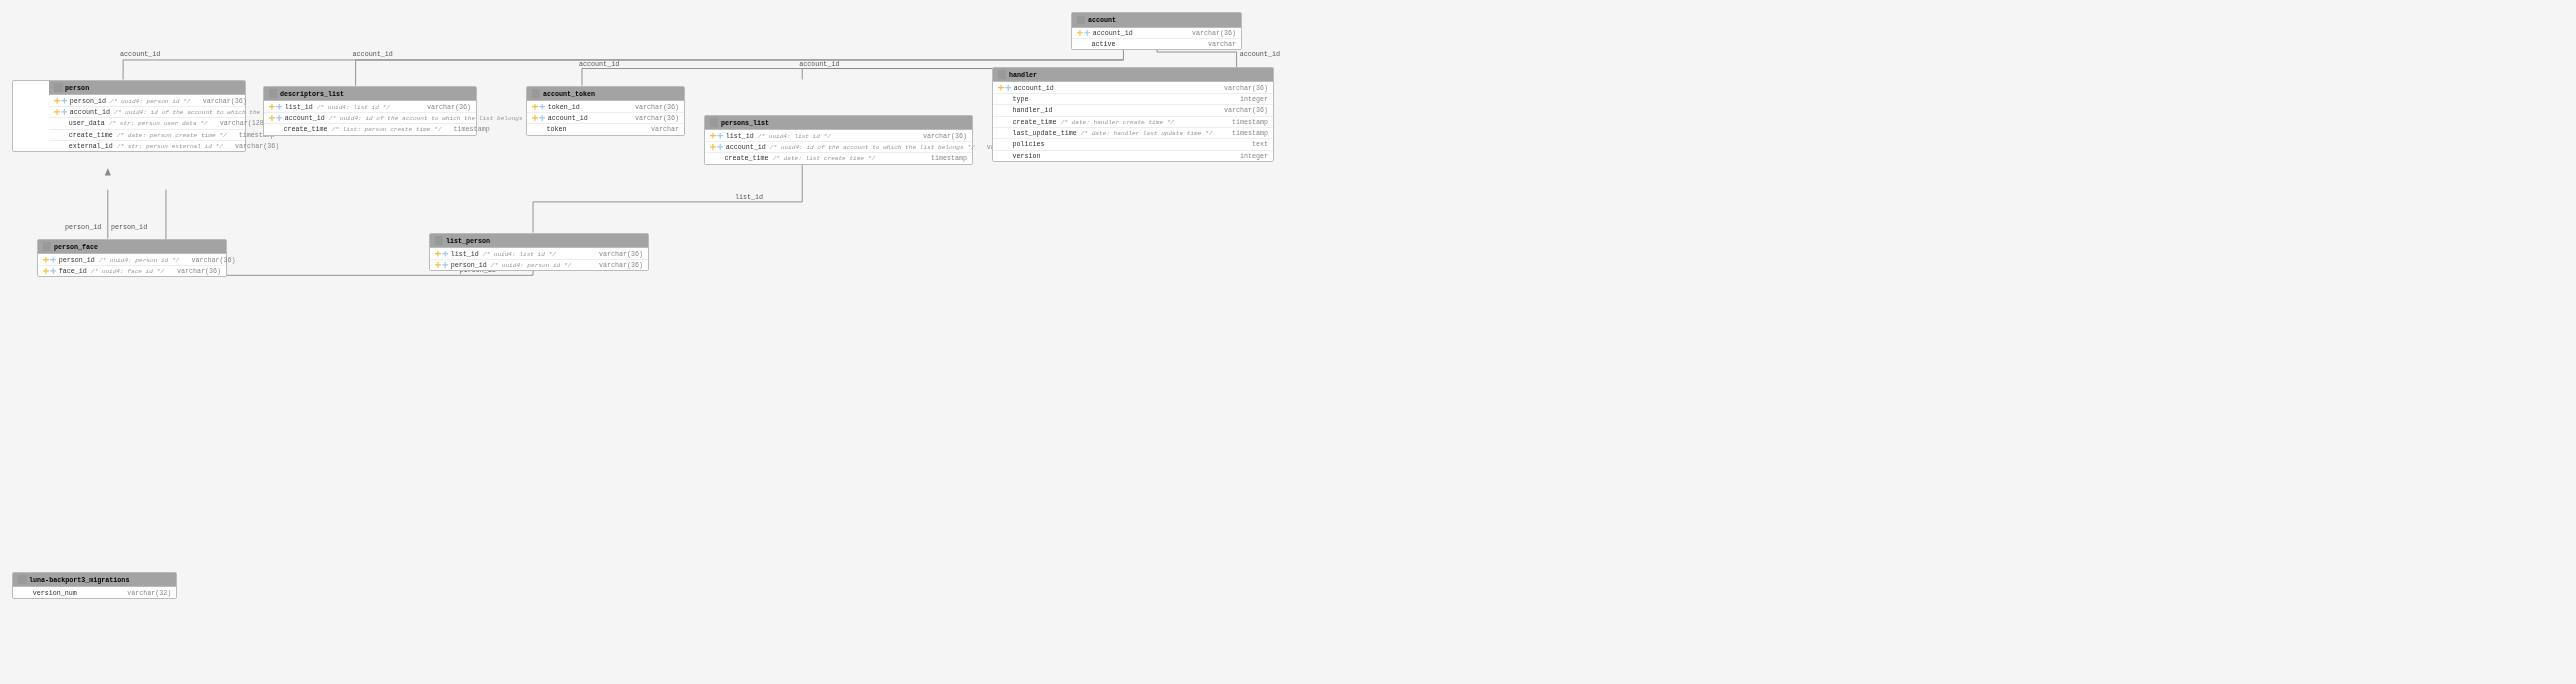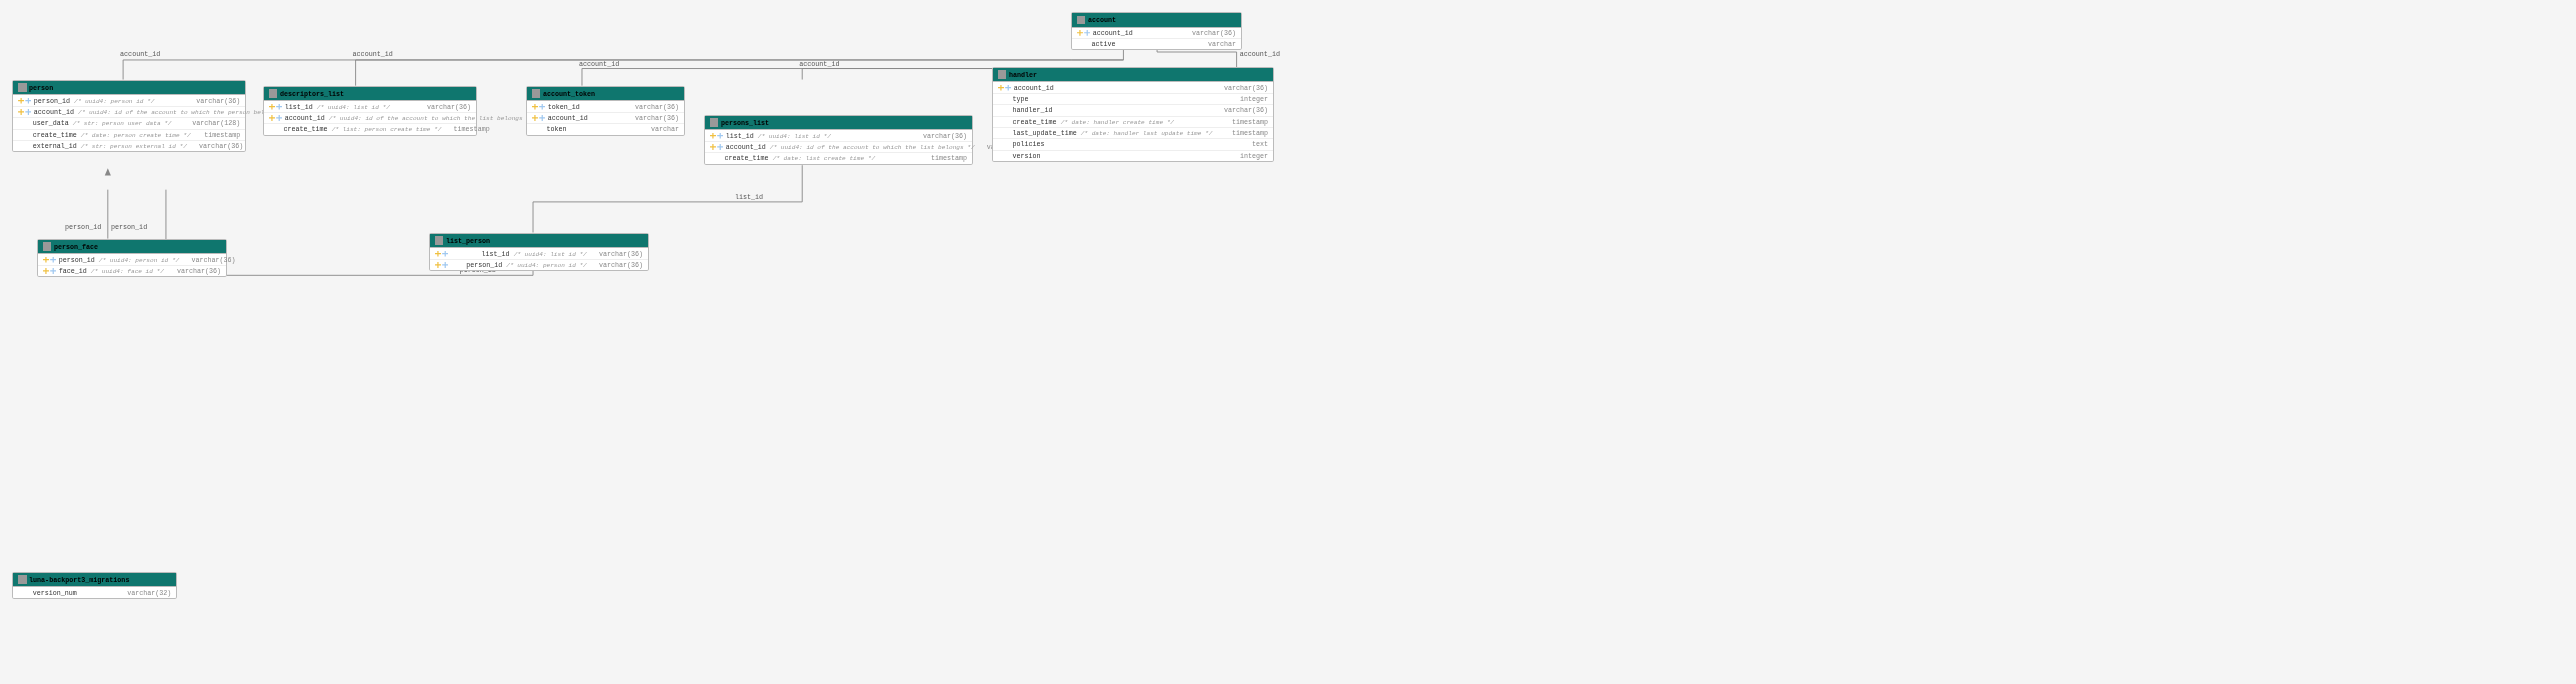--- a/index.html
+++ b/index.html
@@ -19,21 +19,21 @@
       background: #f5f5f5;
     }
     .table-box {
       position: absolute;
       background: #fff;
       border: 0.6px solid #bbb;
       border-radius: 1.8px;
       min-width: 98px;
     }
     .table-header {
-      background: #0f766e;
+      background: #a3a3a3;
       border-bottom: 0.6px solid #bbb;
       padding: 2.4px 4.9px;
       font-weight: bold;
       font-size: 6.7px;
       display: flex;
       align-items: center;
       gap: 2.4px;
       white-space: nowrap;
     }
     .table-row {
@@ -157,21 +157,21 @@
       <span class="col-name">account_id</span>
       <span class="col-type">varchar(36)</span>
     </div>
     <div class="table-row">
       <span class="col-icon" style="width:12.2px;"></span>
       <span class="col-name">active</span>
       <span class="col-type">varchar</span>
     </div>
   </div>
 
-  <div class="table-box" style="left:12.2px; top:80px; width:234px;">
+  <div class="table-box" style="left:12.2px; top:80px; width:234px;padding-left:36px;">
     <div class="table-header">
       <span style="display:inline-block;width:8.6px;height:8.6px;background:#999;flex-shrink:0;"></span>
       <span>person</span>
     </div>
     <div class="table-row">
       <span class="col-icon">
           <span class="key-icon"></span>
           <span class="fk-icon"></span>
         </span>
       <span class="col-name">person_id <span class="col-comment">/* uuid4: person id */</span></span>
@@ -347,21 +347,21 @@
     <div class="table-row">
       <span class="col-icon">
           <span class="key-icon"></span>
           <span class="fk-icon"></span>
         </span>
       <span class="col-name">face_id <span class="col-comment">/* uuid4: face id */</span></span>
       <span class="col-type">varchar(36)</span>
     </div>
   </div>
 
-  <div class="table-box" style="left:429px; top:233px; width:220px;text-align:right;">
+  <div class="table-box" style="left:429px; top:233px; width:220px;">
     <div class="table-header">
       <span style="display:inline-block;width:8.6px;height:8.6px;background:#999;flex-shrink:0;"></span>
       <span>list_person</span>
     </div>
     <div class="table-row">
       <span class="col-icon">
           <span class="key-icon"></span>
           <span class="fk-icon"></span>
         </span>
       <span class="col-name">list_id <span class="col-comment">/* uuid4: list id */</span></span>

